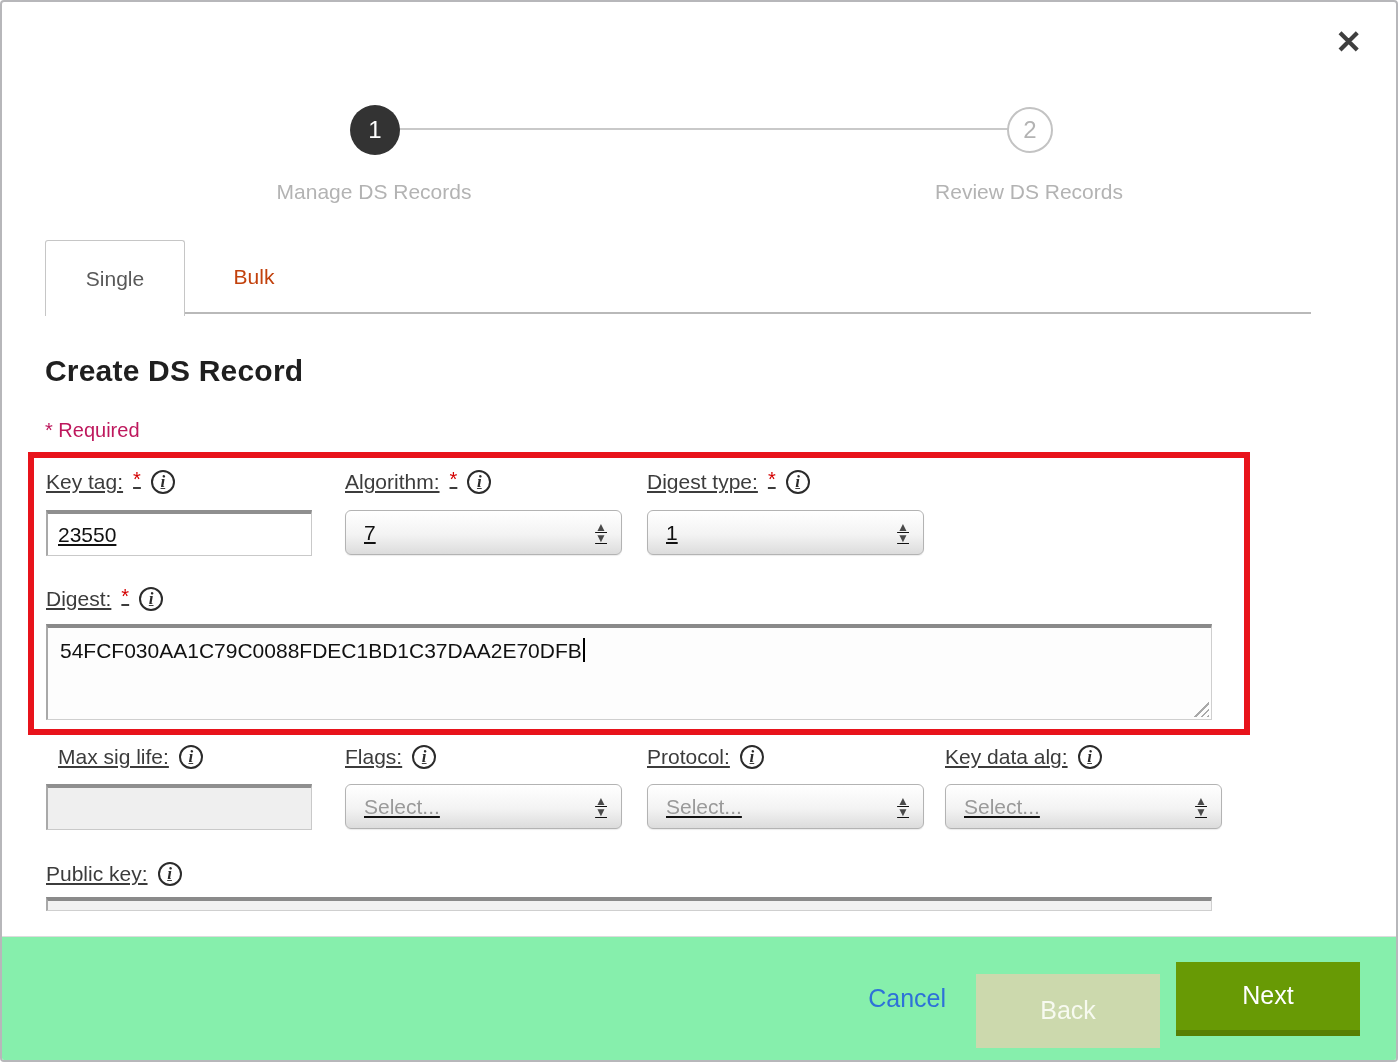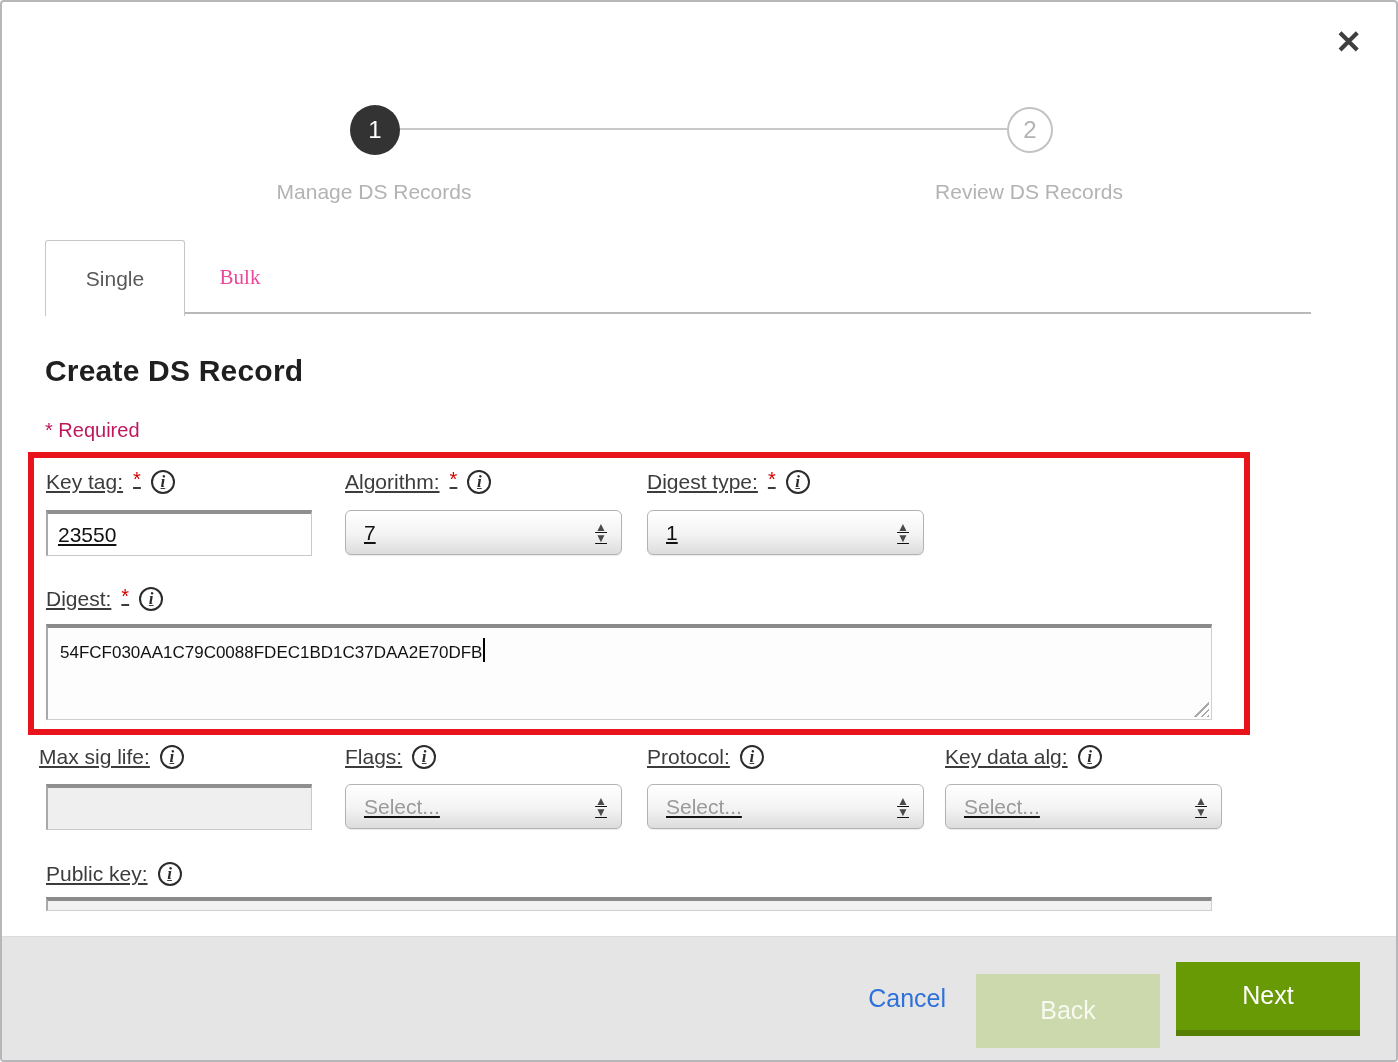--- a/index.html
+++ b/index.html
@@ -62,21 +62,21 @@
     position: absolute; top: 0; height: 74px; width: 140px;
     display: flex; align-items: center; justify-content: center;
     font-size: 21px; cursor: pointer;
   }
   .tab.active {
     left: 0; background: #fff;
     border: 1px solid #c6c6c6; border-bottom: none;
     border-radius: 3px 3px 0 0;
     color: #595959; z-index: 2; height: 76px;
   }
-  .tab.inactive { left: 125px; color: #ec4899; font-family: Liberation Serif, serif; }
+  .tab.inactive { left: 139px; color: #c2410c; }
   
   .page-title {
     position: absolute; top: 352px; left: 43px;
     font-size: 30px; font-weight: bold; color: #1f1f1f;
     letter-spacing: 0.2px;
   }
   .required-note {
     position: absolute; top: 417px; left: 43px;
     font-size: 20px; color: #be185d;
   }
@@ -124,21 +124,21 @@
     display: flex; flex-direction: column; align-items: center;
     font-size: 12px; color: #4a4a4a; line-height: 0.85; gap: 1px;
   }
   
   .textarea-box {
     position: absolute; left: 44px; width: 1166px;
     border: 1px solid #cfcfcf;
     border-top: 4px solid #8a8a8a;
     border-left: 2px solid #a9a9a9;
     background: #fdfdfd;
-    font-size: 17px; color: #111;
+    font-size: 21px; color: #111;
     padding: 10px 12px;
   }
   .digest-area { top: 622px; height: 96px; }
   .caret {
     display: inline-block; width: 2px; height: 24px;
     background: #000; vertical-align: text-bottom; margin-left: 1px;
   }
   .resize-handle {
     position: absolute; right: 2px; bottom: 2px;
     width: 16px; height: 16px;
@@ -156,21 +156,21 @@
   
   .annotation-box {
     position: absolute; left: 26px; top: 450px;
     width: 1222px; height: 283px;
     border: 6px solid #e8131b;
     pointer-events: none; z-index: 5;
   }
   
   .footer {
     position: absolute; left: 0; bottom: 0; width: 100%; height: 124px;
-    background: #e5e5e5; border-top: 1px solid #dcdcdc;
+    background: #86efac; border-top: 1px solid #dcdcdc;
     display: flex; align-items: center; justify-content: flex-end;
     padding-right: 36px; gap: 0;
   }
   .cancel-link {
     font-size: 25px; color: #2e71d8; cursor: pointer;
     background: none; border: none;
     font-family: "Liberation Sans", sans-serif;
     margin-right: 30px;
   }
   .btn {
@@ -247,21 +247,21 @@
   <div class="abs field-label" style="left:44px; top:585px;">
     <span>Digest:</span>
     <span class="req-star">*</span>
     <span class="info-icon">i</span>
   </div>
   <div class="textarea-box digest-area">
     <span>54FCF030AA1C79C0088FDEC1BD1C37DAA2E70DFB</span><span class="caret"></span>
     <span class="resize-handle"></span>
   </div>
 
-  <div class="abs field-label" style="left:37px; top:743px;">
+  <div class="abs field-label" style="left:56px; top:743px;">
     <span>Max sig life:</span>
     <span class="info-icon">i</span>
   </div>
   <div class="abs field-label" style="left:343px; top:743px;">
     <span>Flags:</span>
     <span class="info-icon">i</span>
   </div>
   <div class="abs field-label" style="left:645px; top:743px;">
     <span>Protocol:</span>
     <span class="info-icon">i</span>

